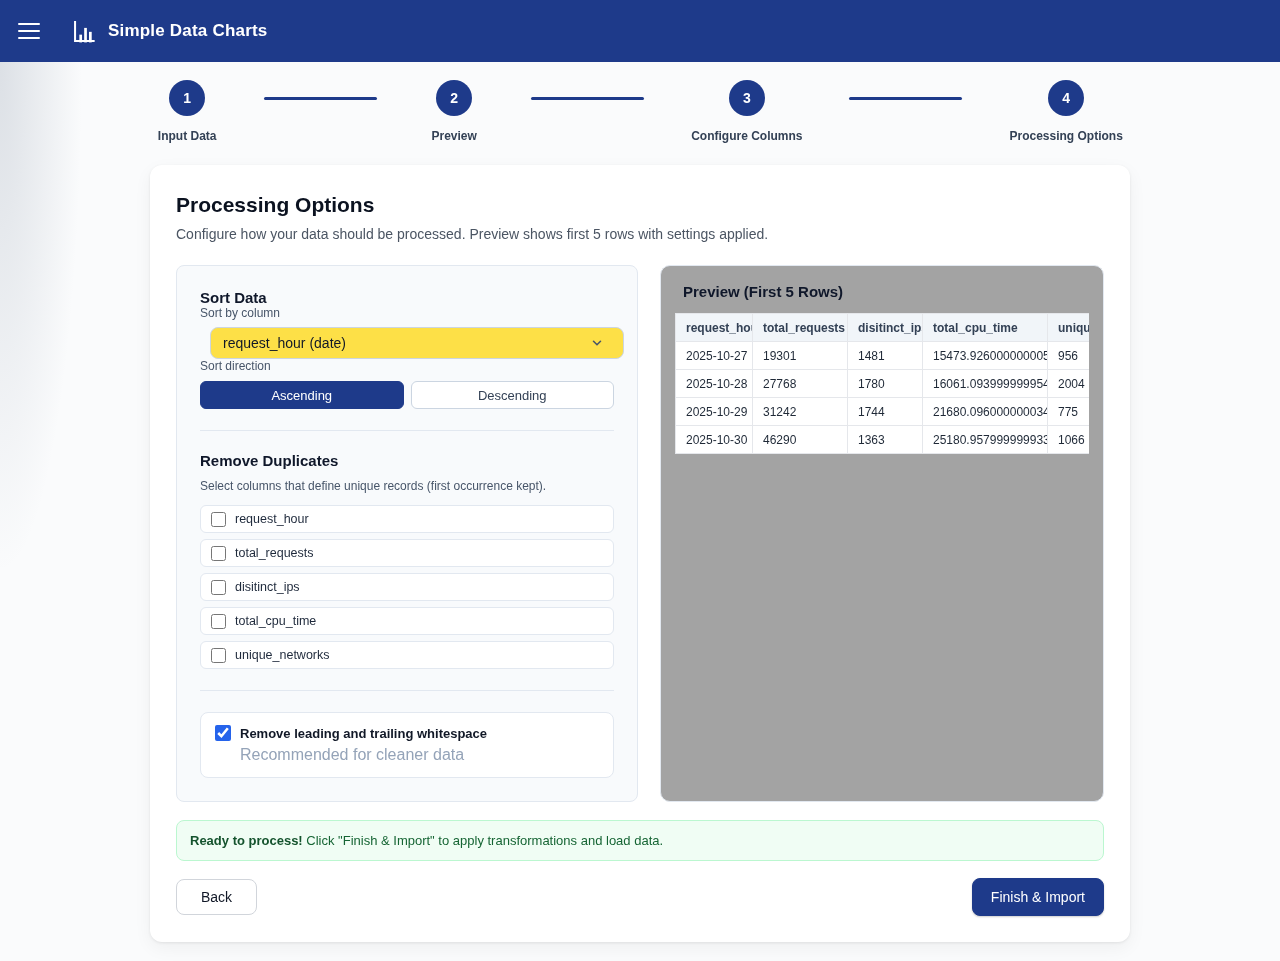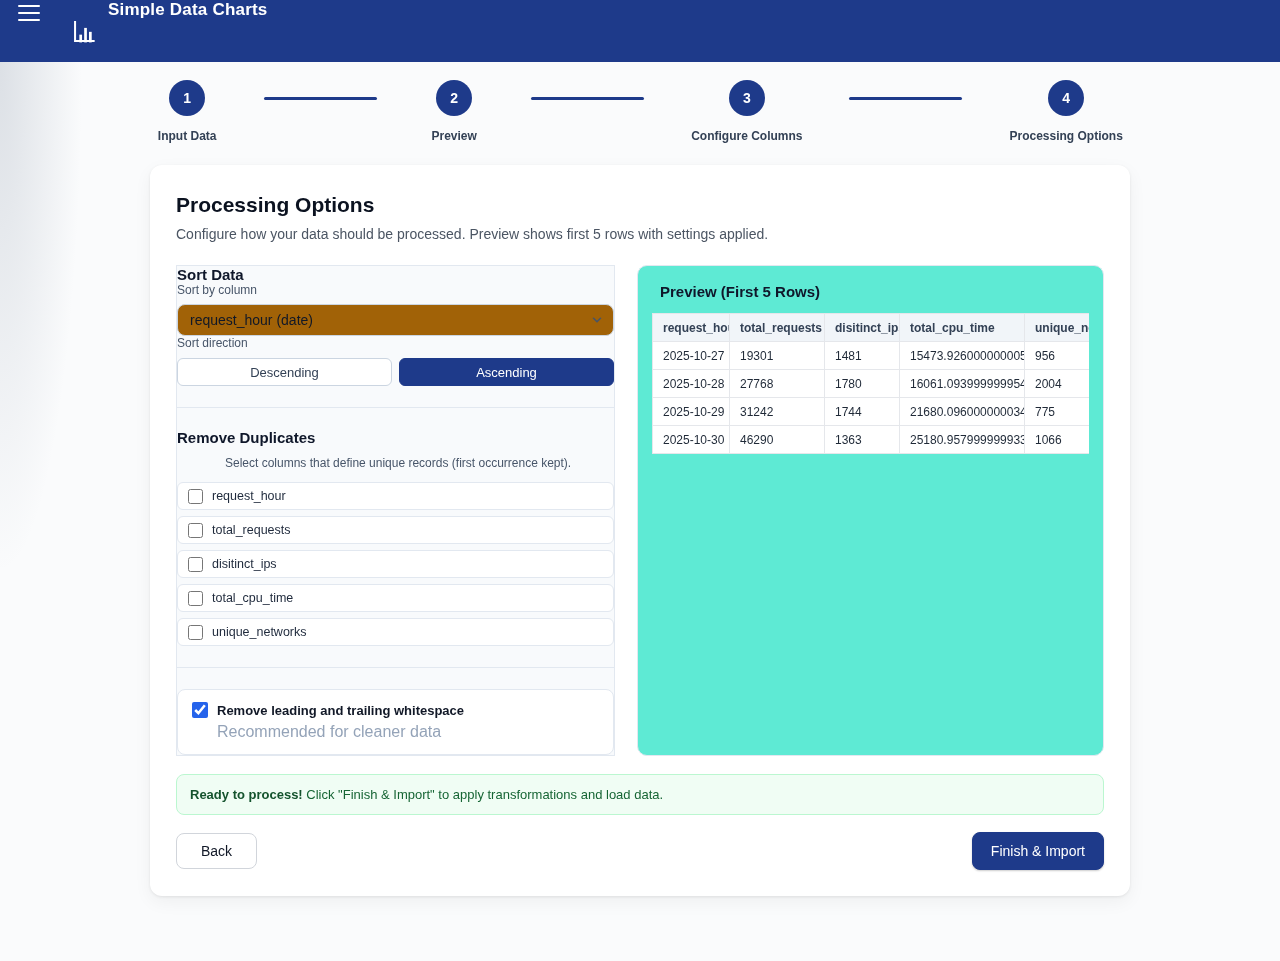--- a/index.html
+++ b/index.html
@@ -11,21 +11,21 @@
     overflow:hidden;
     color:#0f172a;
   }
   .edge-shadow {
     position:absolute; left:0; top:62px; width:95px; height:710px;
     background:radial-gradient(ellipse 120% 100% at left top, rgba(100,116,139,.20), rgba(100,116,139,0) 72%);
     pointer-events:none;
   }
   
   .navbar {
-    height:62px; background:#1e3a8a; display:flex; 
+    height:62px; background:#1e3a8a; display:flex; align-items:center;
     padding:0 18px; position:relative; z-index:2;
   }
   .hamburger { width:26px; height:26px; display:flex; flex-direction:column; justify-content:center; gap:5px; cursor:pointer; }
   .hamburger span { display:block; height:2px; width:22px; background:#fff; border-radius:1px; }
   .logo { margin-left:26px; display:flex; align-items:center; }
   .navbar-title { color:#fff; font-size:17px; font-weight:700; margin-left:11px; letter-spacing:.2px; }
   
   .stepper { display:flex; justify-content:center; align-items:flex-start; padding-top:18px; height:103px; }
   .step { display:flex; flex-direction:column; align-items:center; min-width:60px; }
   .step-circle {
@@ -38,54 +38,55 @@
   .card {
     width:980px; margin:0 auto; background:#fff; border-radius:12px;
     box-shadow:0 1px 3px rgba(0,0,0,.08), 0 6px 18px rgba(0,0,0,.05);
     padding:28px 26px 26px 26px; position:relative; z-index:1;
   }
   .page-title { font-size:21px; font-weight:700; color:#0b1220; }
   .page-subtitle { margin-top:9px; font-size:14px; color:#4b5563; }
   .columns { display:flex; gap:22px; margin-top:23px; align-items:stretch; }
   
   .panel-left {
-    flex:1 1 0; background:#f8fafc; border:1px solid #e2e8f0; border-radius:0;
+    flex:1 1 0; background:#f8fafc; border:1px solid #e2e8f0; border-radius:8px;
+    padding:23px;
   }
   .section-heading { font-size:15px; font-weight:700; color:#0f172a; }
   .field-label { display:block; font-size:12px; color:#475569; }
   .select-wrap { position:relative; margin-top:7px; }
   .sort-select {
-    width:100%; height:32px; border:1px solid #cbd5e1; border-radius:8px; background:#a16207;
+    width:100%; height:32px; border:1px solid #cbd5e1; border-radius:8px; background:#fde047;
     font-family:inherit; font-size:14px; color:#111827; padding:0 30px 0 12px;
-    appearance:none; -webkit-appearance:none; outline:none;
+    appearance:none; -webkit-appearance:none; outline:none;margin-left:10px;
   }
   .select-chevron { position:absolute; right:10px; top:9px; pointer-events:none; }
   .direction-row { display:flex; gap:7px; margin-top:8px; }
   .dir-btn {
     flex:1 1 0; height:28px; border-radius:6px; font-family:inherit; font-size:13px; cursor:pointer;
   }
   .dir-btn.active { background:#1e3a8a; border:1px solid #1e3a8a; color:#fff; }
   .dir-btn.inactive { background:#fff; border:1px solid #cbd5e1; color:#334155; }
   .divider { border:none; border-top:1px solid #e2e8f0; margin:21px 0; }
-  .section-desc { font-size:12px; color:#475569; margin-top:10px;margin-left:48px; }
+  .section-desc { font-size:12px; color:#475569; margin-top:10px; }
   .dup-list { margin-top:12px; display:flex; flex-direction:column; gap:6px; }
   .dup-item {
     background:#fff; border:1px solid #e2e8f0; border-radius:6px; height:28px;
     display:flex; align-items:center; gap:9px; padding:0 10px; cursor:pointer;
   }
   .dup-item input { width:15px; height:15px; accent-color:#2563eb; cursor:pointer; }
   .dup-label { font-size:12.5px; color:#1e293b; }
   .ws-card { margin-top:12px; background:#fff; border:1px solid #e2e8f0; border-radius:8px; padding:12px 14px 13px; }
   .ws-row { display:flex; align-items:center; gap:9px; cursor:pointer; }
   .ws-row input { width:16px; height:16px; accent-color:#2563eb; cursor:pointer; }
   .ws-label { font-size:13px; font-weight:600; color:#111827; }
   .ws-hint { font-size:16px; color:#94a3b8; margin:5px 0 0 25px; }
   
   .panel-right {
-    flex:1 1 0; background:#5eead4; border:1px solid #e2e8f0; border-radius:10px;
+    flex:1 1 0; background:#a3a3a3; border:1px solid #e2e8f0; border-radius:10px;
     padding:17px 14px; overflow:hidden;
   }
   .preview-heading { font-size:15px; font-weight:700; color:#0f172a; padding-left:8px; }
   .table-clip { margin-top:13px; overflow:hidden; width:100%; }
   table.preview { border-collapse:collapse; table-layout:fixed; width:492px; }
   table.preview th, table.preview td {
     border:1px solid #e5e7eb; height:28px; padding:0 10px; text-align:left;
     font-size:12px; white-space:nowrap; overflow:hidden;
   }
   table.preview th { background:#f1f5f9; color:#334155; font-weight:700; }
@@ -166,22 +167,22 @@
           <option>request_hour (date)</option>
         </select>
         <span class="select-chevron">
           <svg width="14" height="14" viewBox="0 0 16 16" fill="none" stroke="#475569" stroke-width="1.8" stroke-linecap="round">
               <path d="M4 6 l4 4 4-4"></path>
             </svg>
         </span>
       </div>
       <label class="field-label">Sort direction</label>
       <div class="direction-row">
+        <button class="dir-btn active">Ascending</button>
         <button class="dir-btn inactive">Descending</button>
-        <button class="dir-btn active">Ascending</button>
       </div>
 
       <hr class="divider">
 
       <h2 class="section-heading">Remove Duplicates</h2>
       <p class="section-desc">Select columns that define unique records (first occurrence kept).</p>
       <div class="dup-list">
         <label class="dup-item">
           <input type="checkbox" style="">
           <span class="dup-label">request_hour</span>

